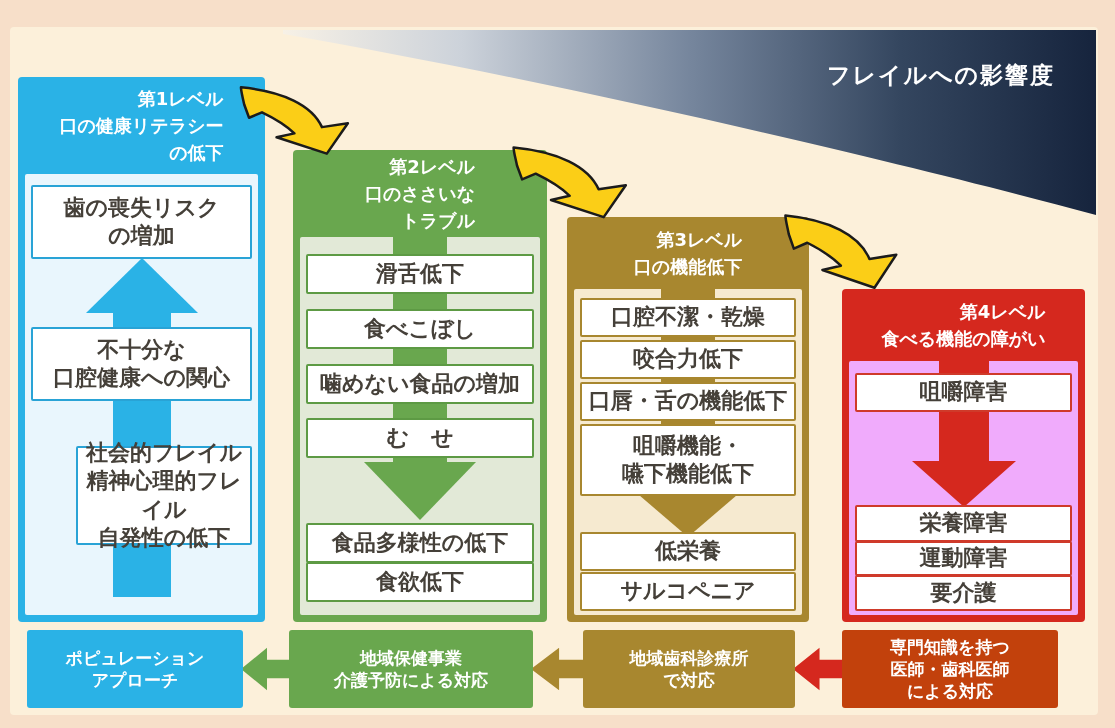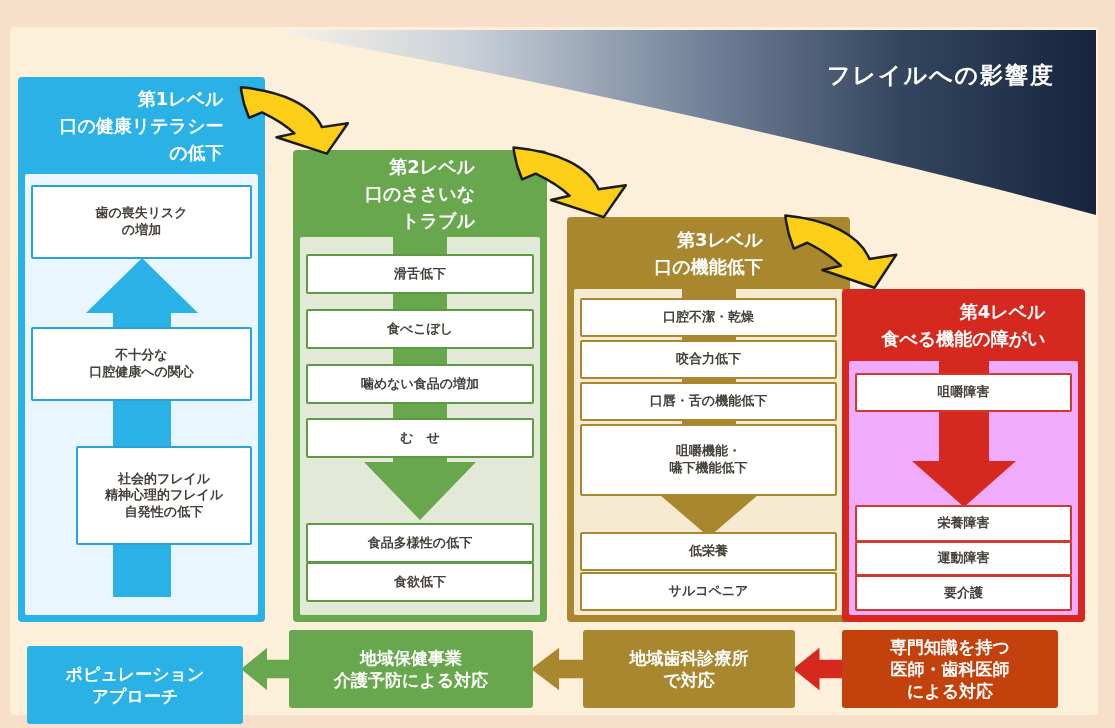--- a/index.html
+++ b/index.html
@@ -17,21 +17,21 @@
 
   .column { position:absolute; border-radius:4px; }
   .col-header { position:absolute; top:0; left:0; right:0;
     display:flex; align-items:center; justify-content:center;
     text-align:right; color:#fff; font-weight:700; font-size:18px;
     line-height:1.5; white-space:pre-line; }
   .col-body { position:absolute; left:7px; right:7px; bottom:7px; border-radius:2px; }
   .item-box { position:absolute; left:6px; right:6px; background:#ffffff;
     border:2px solid #000000; border-radius:2px;
     display:flex; align-items:center; justify-content:center; text-align:center;
-    font-weight:700; font-size:13px; line-height:1.28; color:#454039;
+    font-weight:700; font-size:22px; line-height:1.28; color:#454039;
     white-space:pre-line; z-index:2; }
   .shaft { position:absolute; left:50%; transform:translateX(-50%); z-index:1; }
   .arrow-head { position:absolute; left:50%; transform:translateX(-50%);
     width:0; height:0; z-index:1; }
 
   
   .col-blue  { background:#2ab2e6; }
   .col-blue  .col-body { background:#e9f6fd; }
   .col-blue  .item-box { border-color:#29a3d6; }
   .col-blue  .shaft { background:#2ab2e6; }
@@ -45,21 +45,21 @@
   .col-gold  .shaft { background:#a8872f; }
   .col-red   { background:#d5281e; }
   .col-red   .col-body { background:#f0abfc;padding-left:16px; }
   .col-red   .item-box { border-color:#cf3a2a; }
   .col-red   .shaft { background:#d5281e; }
 
   .bottom-box { position:absolute; top:630px; height:78px; border-radius:3px;
     display:flex; align-items:center; justify-content:center; text-align:center;
     color:#ffffff; font-weight:700; font-size:17px; line-height:1.3;
     white-space:pre-line; z-index:3; }
-  .bb-blue  { background:#2ab2e6;margin-top:16px; }
+  .bb-blue  { background:#2ab2e6; }
   .bb-green { background:#69a74e; }
   .bb-gold  { background:#a8872f; }
   .bb-red   { background:#c2410c; }
 
   .flow-left { position:absolute; top:646px; z-index:2; }
   .cascade   { position:absolute; z-index:5; }
 </style>
 </head>
 <body>
 
@@ -106,21 +106,21 @@
       <div class="arrow-head" style="top:225px; border-left:56px solid transparent; border-right:56px solid transparent; border-top:58px solid #69a74e;"></div>
       <div class="item-box" style="top:17px; height:36px;">滑舌低下</div>
       <div class="item-box" style="top:72px; height:36px;">食べこぼし</div>
       <div class="item-box" style="top:127px; height:36px;">噛めない食品の増加</div>
       <div class="item-box" style="top:181px; height:36px;">む　せ</div>
       <div class="item-box" style="top:286px; height:36px;">食品多様性の低下</div>
       <div class="item-box" style="top:325px; height:36px;">食欲低下</div>
     </div>
   </div>
 
-  <div class="column col-gold" style="left:567px; top:217px; width:242px; height:405px;padding-left:41px;">
+  <div class="column col-gold" style="left:567px; top:217px; width:242px; height:405px;">
     <div class="col-header" style="height:72px;">第3レベル
 口の機能低下</div>
     <div class="col-body" style="top:72px;">
       <div class="shaft" style="top:0; height:200px; width:54px;"></div>
       <div class="arrow-head" style="top:200px; border-left:56px solid transparent; border-right:56px solid transparent; border-top:48px solid #a8872f;"></div>
       <div class="item-box" style="top:9px; height:35px;">口腔不潔・乾燥</div>
       <div class="item-box" style="top:51px; height:35px;">咬合力低下</div>
       <div class="item-box" style="top:93px; height:35px;">口唇・舌の機能低下</div>
       <div class="item-box" style="top:135px; height:68px;">咀嚼機能・
 嚥下機能低下</div>

